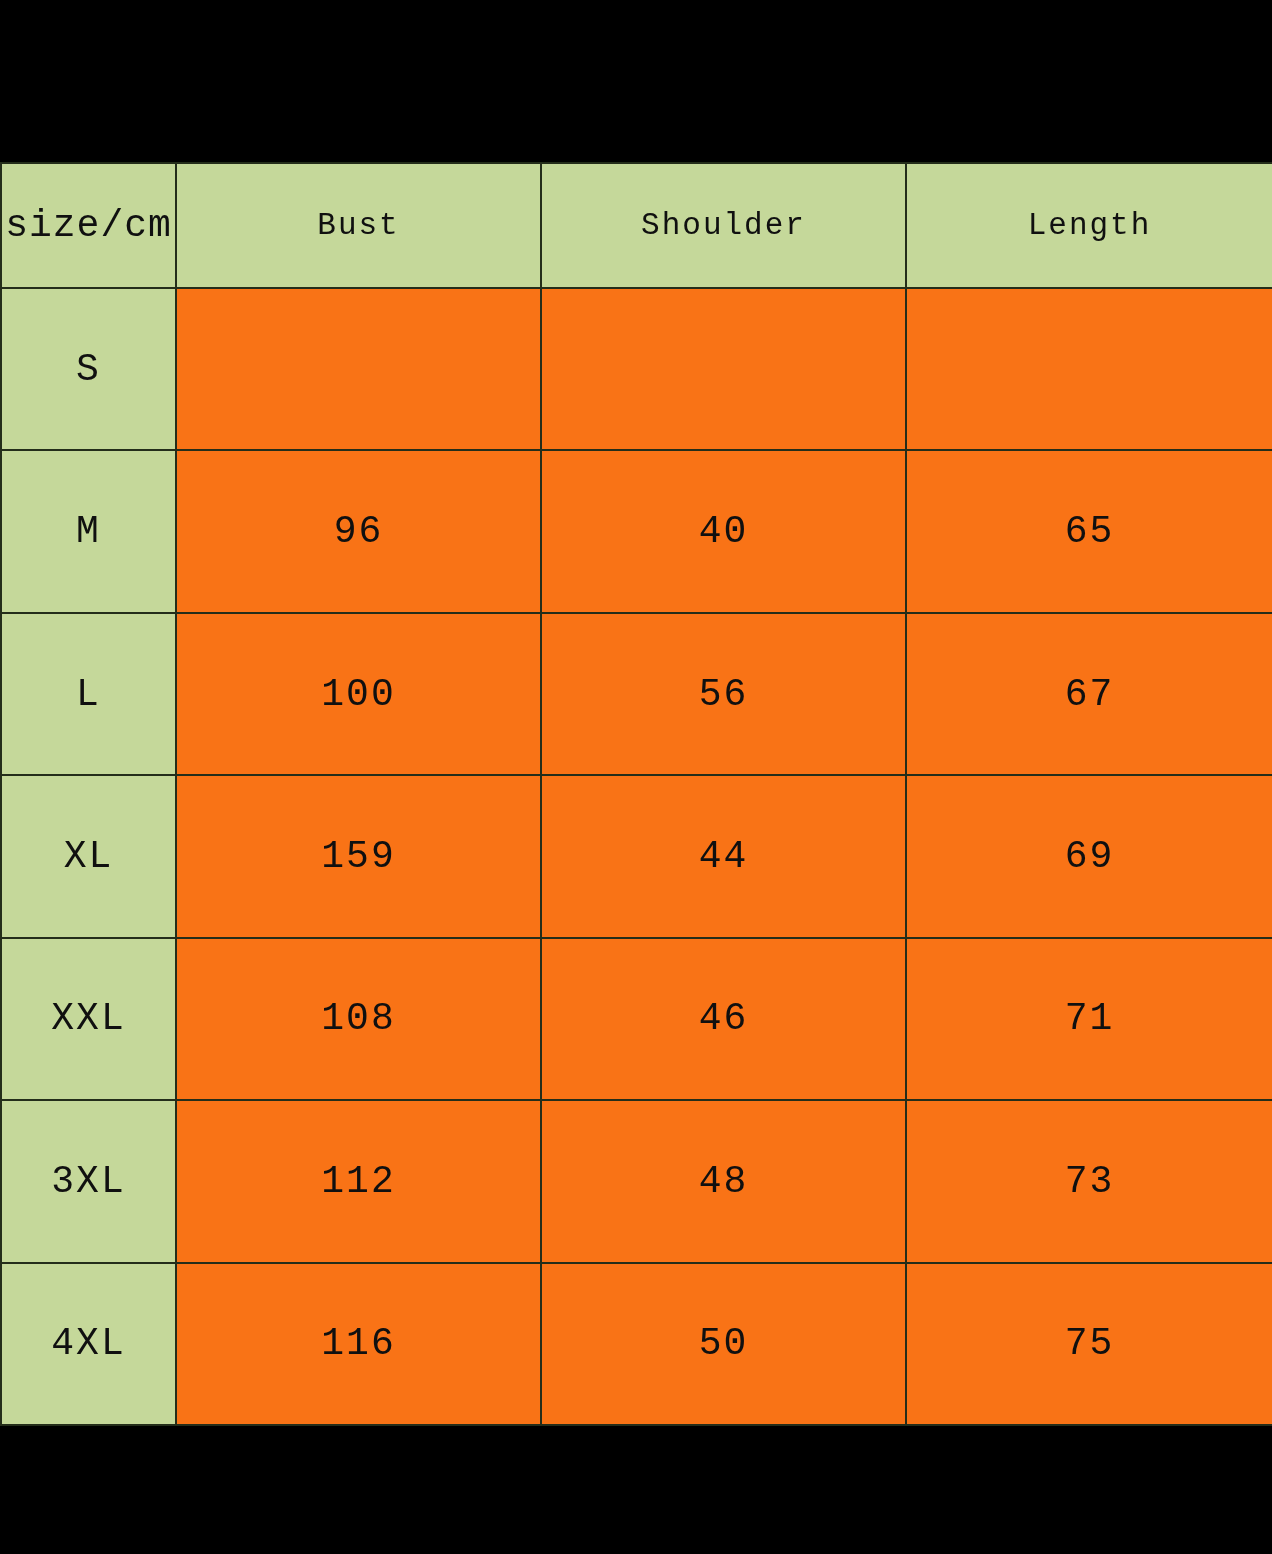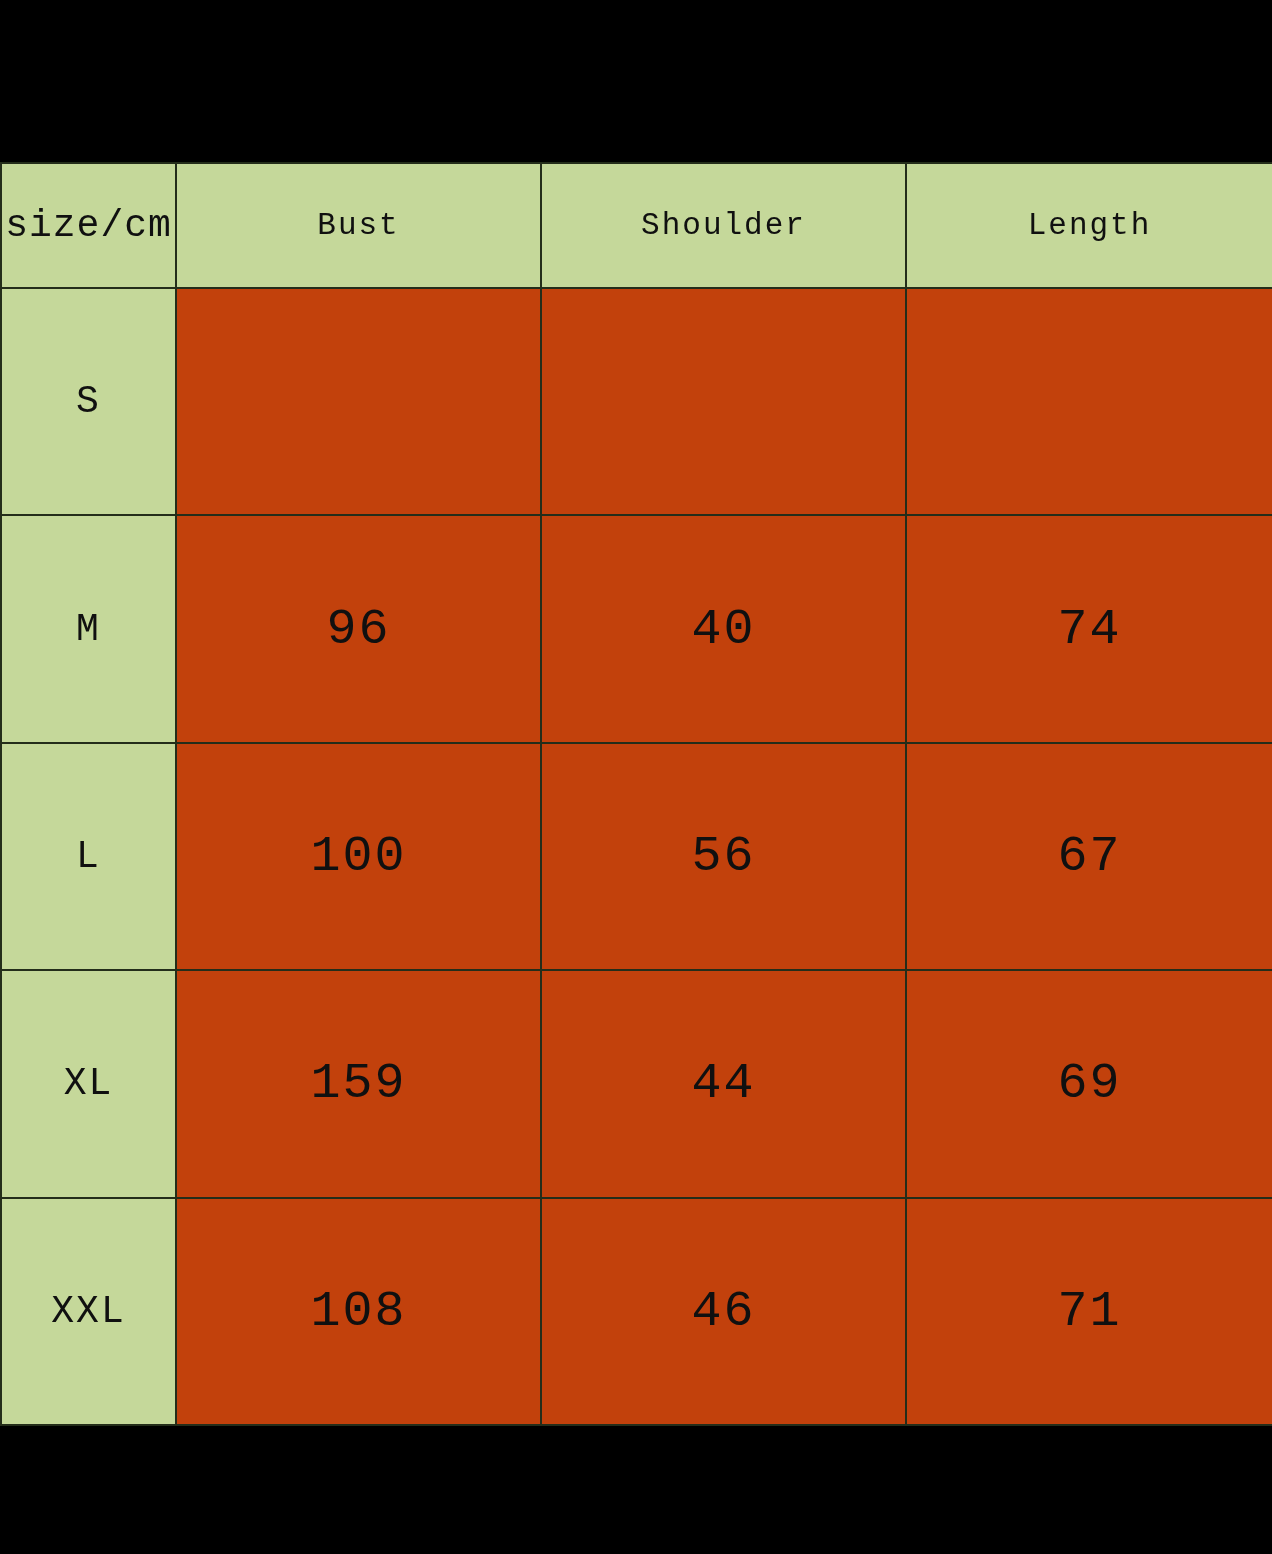--- a/index.html
+++ b/index.html
@@ -78,22 +78,22 @@
 
   
   table.size-chart tbody tr { height: 162px; }
 
   table.size-chart td.cell-size {
     background: #c5d89a;
     font-size: 38px;
     letter-spacing: 2px;
   }
   table.size-chart td.cell-val {
-    background: #c2410c;
-    font-size: 50px;
+    background: #f97316;
+    font-size: 38px;
     letter-spacing: 2px;
   }
 </style>
 </head>
 <body>
 
 <div id="canvas">
 
   <div class="bar bar-top"></div>
 
@@ -119,39 +119,51 @@
         <tr>
           <td class="cell-size">S</td>
           <td class="cell-val"></td>
           <td class="cell-val"></td>
           <td class="cell-val"></td>
         </tr>
         <tr>
           <td class="cell-size">M</td>
           <td class="cell-val">96</td>
           <td class="cell-val">40</td>
-          <td class="cell-val">74</td>
+          <td class="cell-val">65</td>
         </tr>
         <tr>
           <td class="cell-size">L</td>
           <td class="cell-val">100</td>
           <td class="cell-val">56</td>
           <td class="cell-val">67</td>
         </tr>
         <tr>
           <td class="cell-size">XL</td>
           <td class="cell-val">159</td>
           <td class="cell-val">44</td>
           <td class="cell-val">69</td>
         </tr>
         <tr>
           <td class="cell-size">XXL</td>
           <td class="cell-val">108</td>
           <td class="cell-val">46</td>
           <td class="cell-val">71</td>
         </tr>
+        <tr>
+          <td class="cell-size">3XL</td>
+          <td class="cell-val">112</td>
+          <td class="cell-val">48</td>
+          <td class="cell-val">73</td>
+        </tr>
+        <tr>
+          <td class="cell-size">4XL</td>
+          <td class="cell-val">116</td>
+          <td class="cell-val">50</td>
+          <td class="cell-val">75</td>
+        </tr>
       </tbody>
     </table>
   </div>
 
   <div class="bar bar-bottom"></div>
 
 </div>
 
 </body></html>

